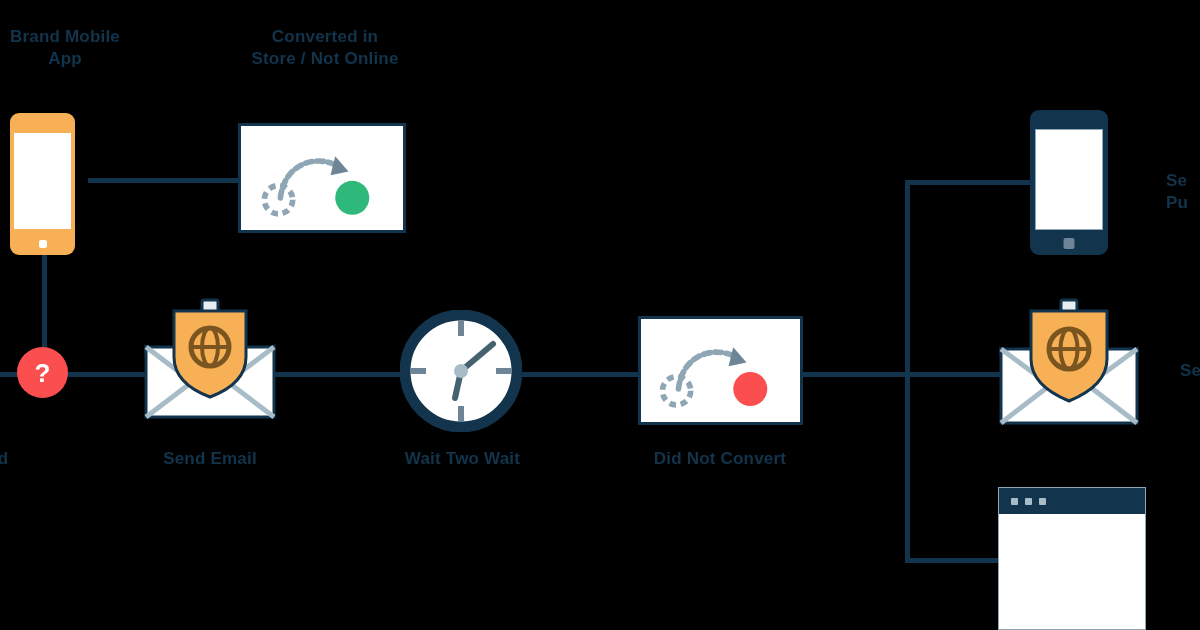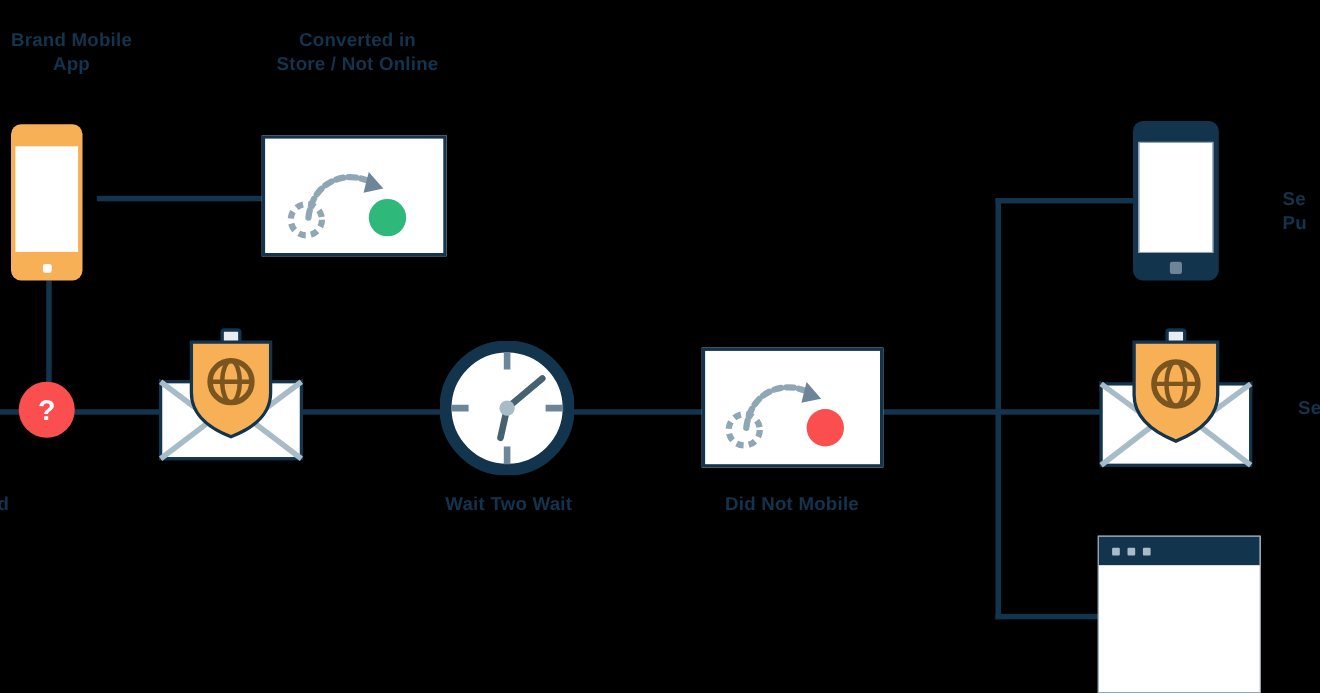--- a/index.html
+++ b/index.html
@@ -212,20 +212,21 @@
       <rect x="62" y="5" width="16" height="12" rx="2" fill="#e8edf1" stroke="#12344d" stroke-width="3"></rect>
 
       <path d="M34 16 L106 16 L106 62 C106 84, 86 96, 70 102 C54 96, 34 84, 34 62 Z" fill="#f7b055" stroke="#12344d" stroke-width="3"></path>
 
       <circle cx="70" cy="52" r="19" fill="none" stroke="#7a5520" stroke-width="5"></circle>
       <ellipse cx="70" cy="52" rx="8" ry="19" fill="none" stroke="#7a5520" stroke-width="4"></ellipse>
       <line x1="51" y1="52" x2="89" y2="52" stroke="#7a5520" stroke-width="4"></line>
     </svg>
   </div>
 
+  <div class="node-label" style="left:120px; top:448px; width:180px;">Send Email</div>
 
   <div class="clock" style="left:400px; top:310px; width:122px; height:122px;">
     <svg viewBox="0 0 122 122">
       <circle cx="61" cy="61" r="56" fill="#ffffff" stroke="#12344d" stroke-width="11"></circle>
       <line x1="61" y1="10" x2="61" y2="26" stroke="#6d8597" stroke-width="6"></line>
       <line x1="61" y1="96" x2="61" y2="112" stroke="#6d8597" stroke-width="6"></line>
       <line x1="10" y1="61" x2="26" y2="61" stroke="#6d8597" stroke-width="6"></line>
       <line x1="96" y1="61" x2="112" y2="61" stroke="#6d8597" stroke-width="6"></line>
       <line x1="61" y1="61" x2="93" y2="34" stroke="#46626f" stroke-width="6" stroke-linecap="round"></line>
       <line x1="61" y1="61" x2="55" y2="88" stroke="#46626f" stroke-width="6" stroke-linecap="round"></line>
@@ -237,21 +238,21 @@
 
   <div class="card" style="left:638px; top:316px; width:165px; height:109px;">
     <svg viewBox="0 0 165 109">
       <path d="M38 74 C 42 38, 76 26, 102 42" fill="none" stroke="#8fa6b5" stroke-width="6" stroke-linecap="round" stroke-dasharray="7 5"></path>
       <path d="M96 30 L110 46 L91 50 Z" fill="#6d8597"></path>
       <circle cx="36" cy="76" r="15" fill="none" stroke="#8fa6b5" stroke-width="6" stroke-dasharray="7 5"></circle>
       <circle cx="114" cy="74" r="18" fill="#fb4f4f"></circle>
     </svg>
   </div>
 
-  <div class="node-label" style="left:620px; top:448px; width:200px;">Did Not Mobile</div>
+  <div class="node-label" style="left:620px; top:448px; width:200px;">Did Not Convert</div>
 
   <div class="phone-navy" style="left:1030px; top:110px; width:78px; height:145px;">
     <div class="screen"></div>
     <div class="home"></div>
   </div>
 
   <div class="node-label" style="left:1166px; top:170px; width:60px; text-align:left;">Se
 Pu</div>
 
   <div class="envelope" style="left:995px; top:295px; width:148px; height:134px;">

